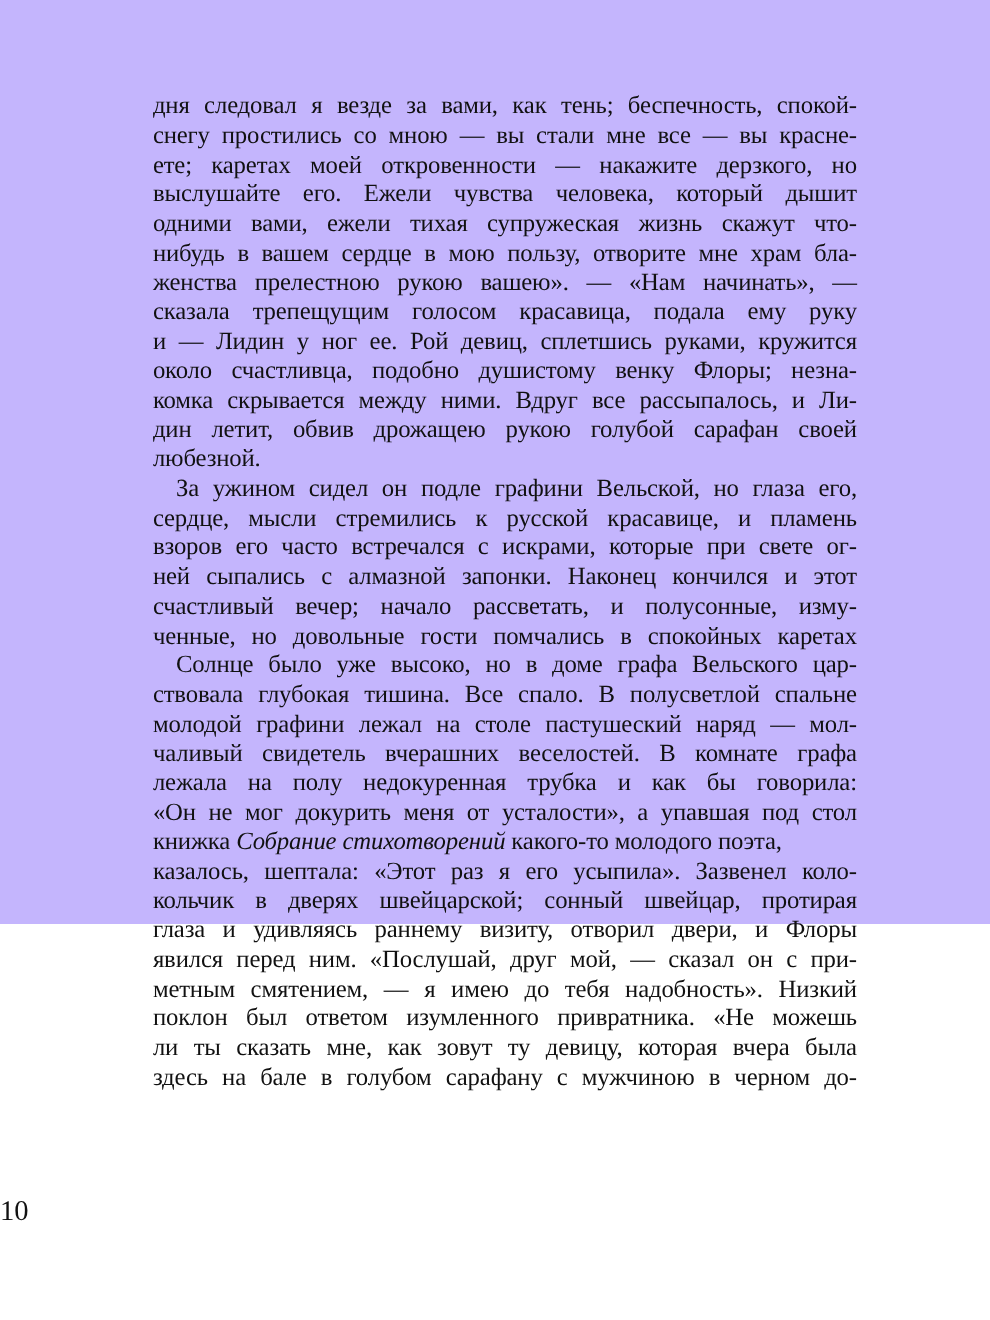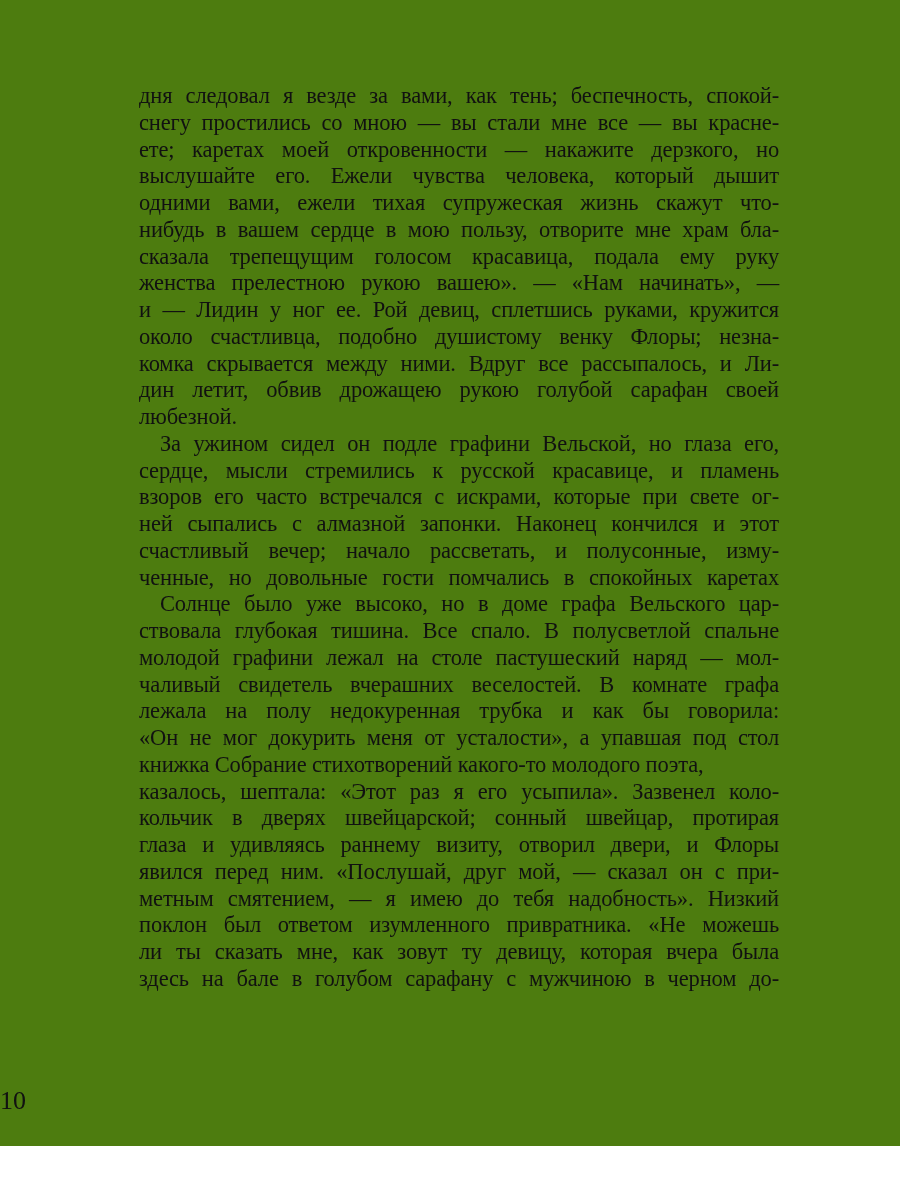--- a/index.html
+++ b/index.html
@@ -11,22 +11,22 @@
       width: 900px;
       height: 1200px;
       position: relative;
       overflow: hidden;
       color: #111111;
       font-family: "Liberation Serif", "DejaVu Serif", serif;
     }
     .page {
       position: absolute;
       left: 0; top: 0;
-      width: 900px; height: 1146px;
-      background: #4d7c0f;
+      width: 900px; height: 840px;
+      background: #c4b5fd;
     }
     .text-block {
       position: absolute;
       left: 139px;
       top: 83px;
       width: 640px;
     }
     .line {
       display: block;
       height: 26.75px;
@@ -37,21 +37,21 @@
       text-align-last: justify;
       letter-spacing: -0.15px;
       overflow: visible;
     }
     .line.last {
       text-align-last: left;
     }
     .line.indent {
       padding-left: 21px;
     }
-    .italic { }
+    .italic { font-style: italic; }
     .page-number {
       position: absolute;
       left: 0;
       width: 900px;
       top: 1088px;
       text-align: left;
       font-size: 26px;
       line-height: 26px;
     }
     .seg { white-space: pre; }
@@ -60,22 +60,22 @@
 <body>
 
 <div class="page">
   <div class="text-block">
     <span class="line">дня следовал я везде за вами, как тень; беспечность, спокой-</span>
     <span class="line">снегу простились со мною — вы стали мне все — вы красне-</span>
     <span class="line">ете; каретах моей откровенности — накажите дерзкого, но</span>
     <span class="line">выслушайте его. Ежели чувства человека, который дышит</span>
     <span class="line">одними вами, ежели тихая супружеская жизнь скажут что-</span>
     <span class="line">нибудь в вашем сердце в мою пользу, отворите мне храм бла-</span>
+    <span class="line">женства прелестною рукою вашею». — «Нам начинать», —</span>
     <span class="line">сказала трепещущим голосом красавица, подала ему руку</span>
-    <span class="line">женства прелестною рукою вашею». — «Нам начинать», —</span>
     <span class="line">и — Лидин у ног ее. Рой девиц, сплетшись руками, кружится</span>
     <span class="line">около счастливца, подобно душистому венку Флоры; незна-</span>
     <span class="line">комка скрывается между ними. Вдруг все рассыпалось, и Ли-</span>
     <span class="line">дин летит, обвив дрожащею рукою голубой сарафан своей</span>
     <span class="line last">любезной.</span>
 
     <span class="line indent">За ужином сидел он подле графини Вельской, но глаза его,</span>
     <span class="line">сердце, мысли стремились к русской красавице, и пламень</span>
     <span class="line">взоров его часто встречался с искрами, которые при свете ог-</span>
     <span class="line">ней сыпались с алмазной запонки. Наконец кончился и этот</span>

